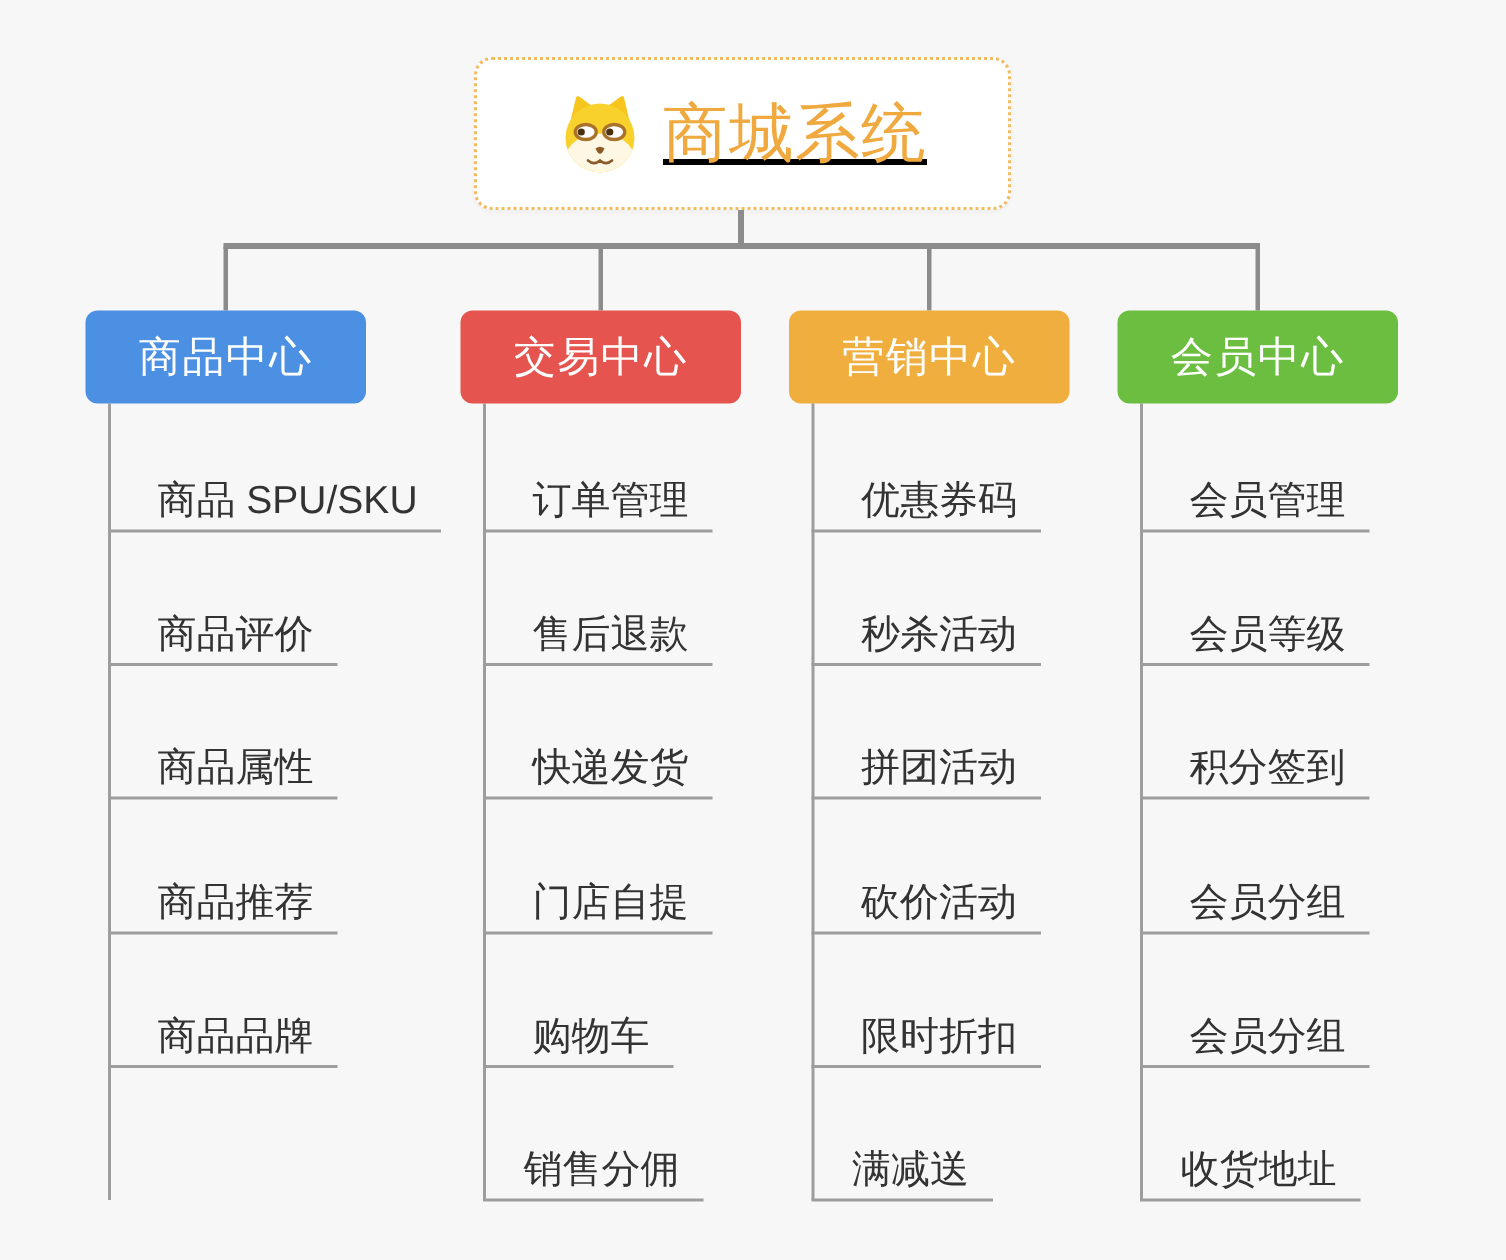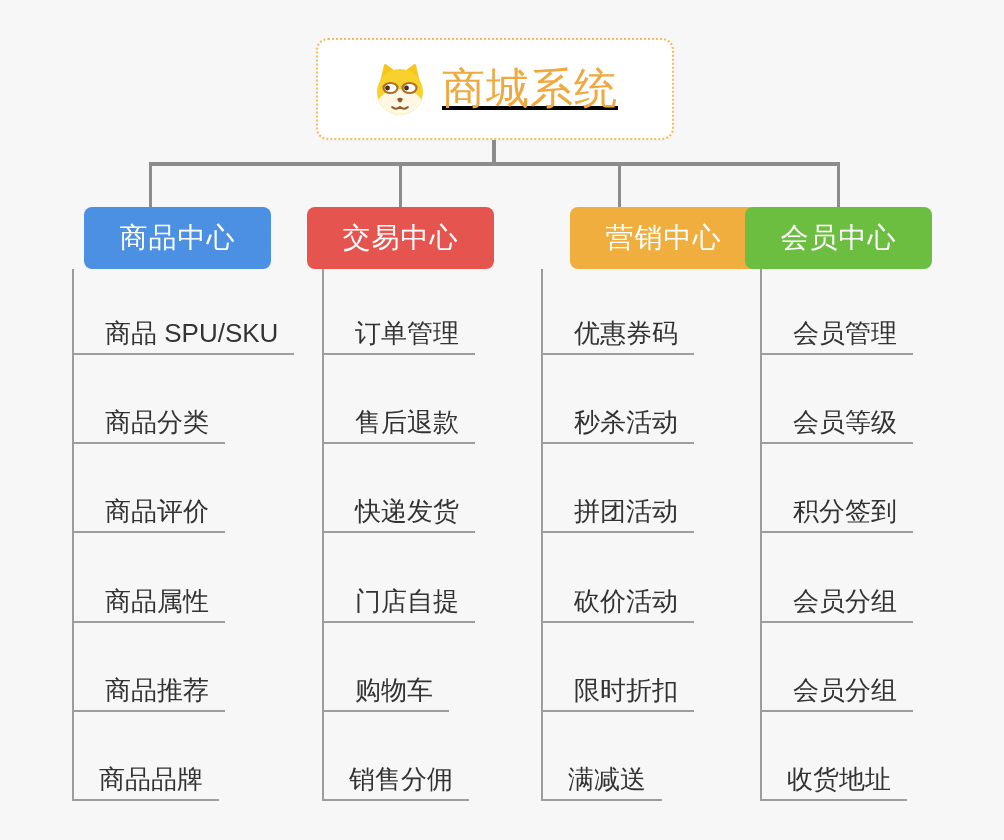--- a/index.html
+++ b/index.html
@@ -118,36 +118,35 @@
     <span class="root-title">商城系统</span>
   </div>
 
   <div class="tline t-root-v"></div>
   <div class="tline t-h"></div>
   <div class="tline t-drop t-d1"></div>
   <div class="tline t-drop t-d2"></div>
   <div class="tline t-drop t-d3"></div>
   <div class="tline t-drop t-d4"></div>
 
-  <div class="branch-box bb1" style="background-color: rgb(75, 144, 226); margin-left: 27px;">
+  <div class="branch-box bb1" style="background-color: rgb(75, 144, 226);">
     <span>商品中心</span>
   </div>
   <div class="branch-box bb2" style="background-color: rgb(229, 84, 79);">
     <span>交易中心</span>
   </div>
-  <div class="branch-box bb3" style="background-color: rgb(239, 174, 61); margin-left: 44px;">
+  <div class="branch-box bb3" style="background-color: rgb(239, 174, 61);">
     <span>营销中心</span>
   </div>
   <div class="branch-box bb4" style="background-color: rgb(107, 190, 63);">
     <span>会员中心</span>
   </div>
 
   <div class="col c1">
     <div class="leaf">商品 SPU/SKU</div>
-    <div class="leaf">商品分类</div>
     <div class="leaf">商品评价</div>
     <div class="leaf">商品属性</div>
     <div class="leaf">商品推荐</div>
     <div class="leaf">商品品牌</div>
   </div>
 
   <div class="col c2">
     <div class="leaf">订单管理</div>
     <div class="leaf">售后退款</div>
     <div class="leaf">快递发货</div>

